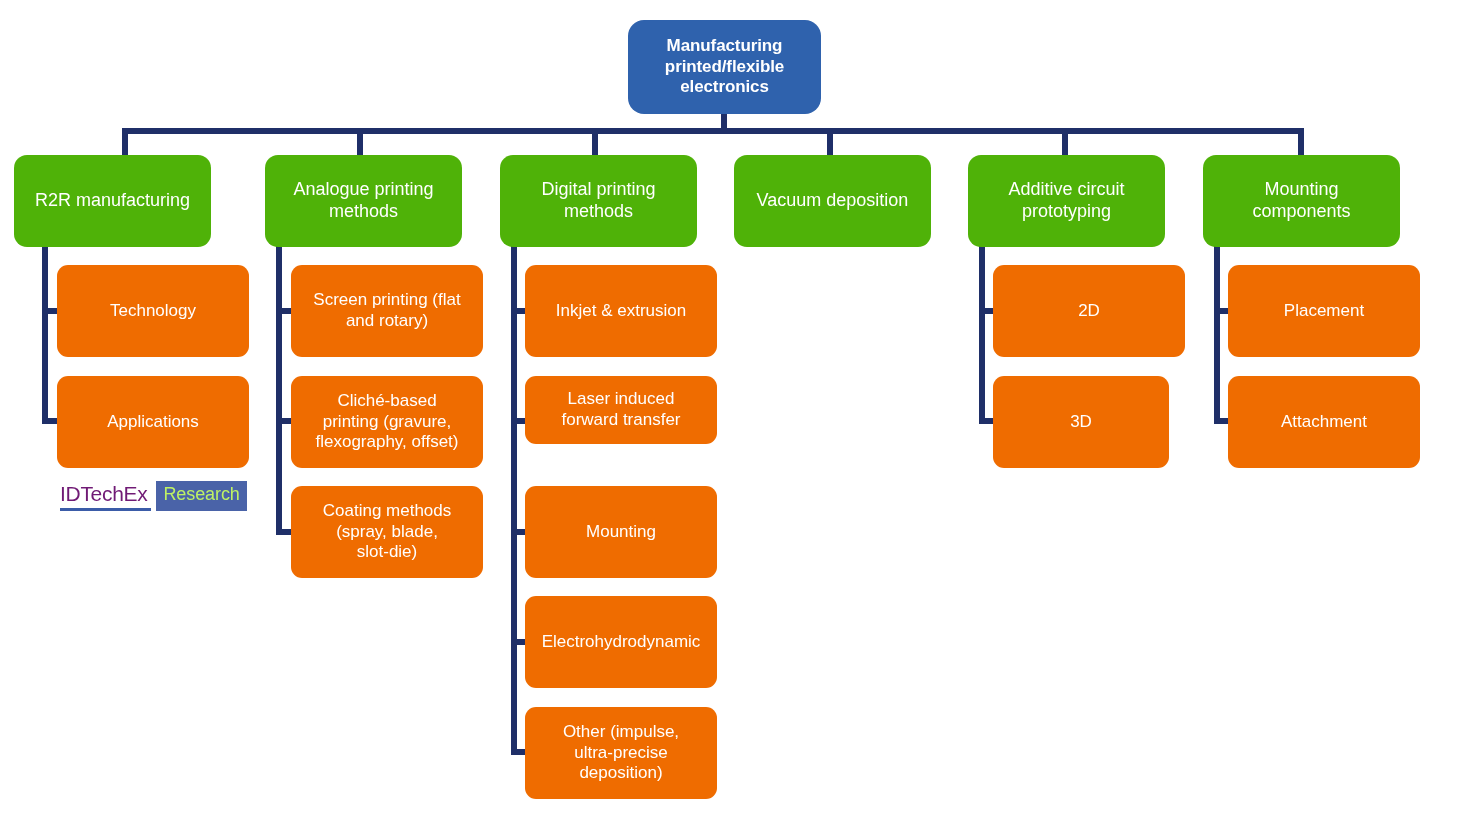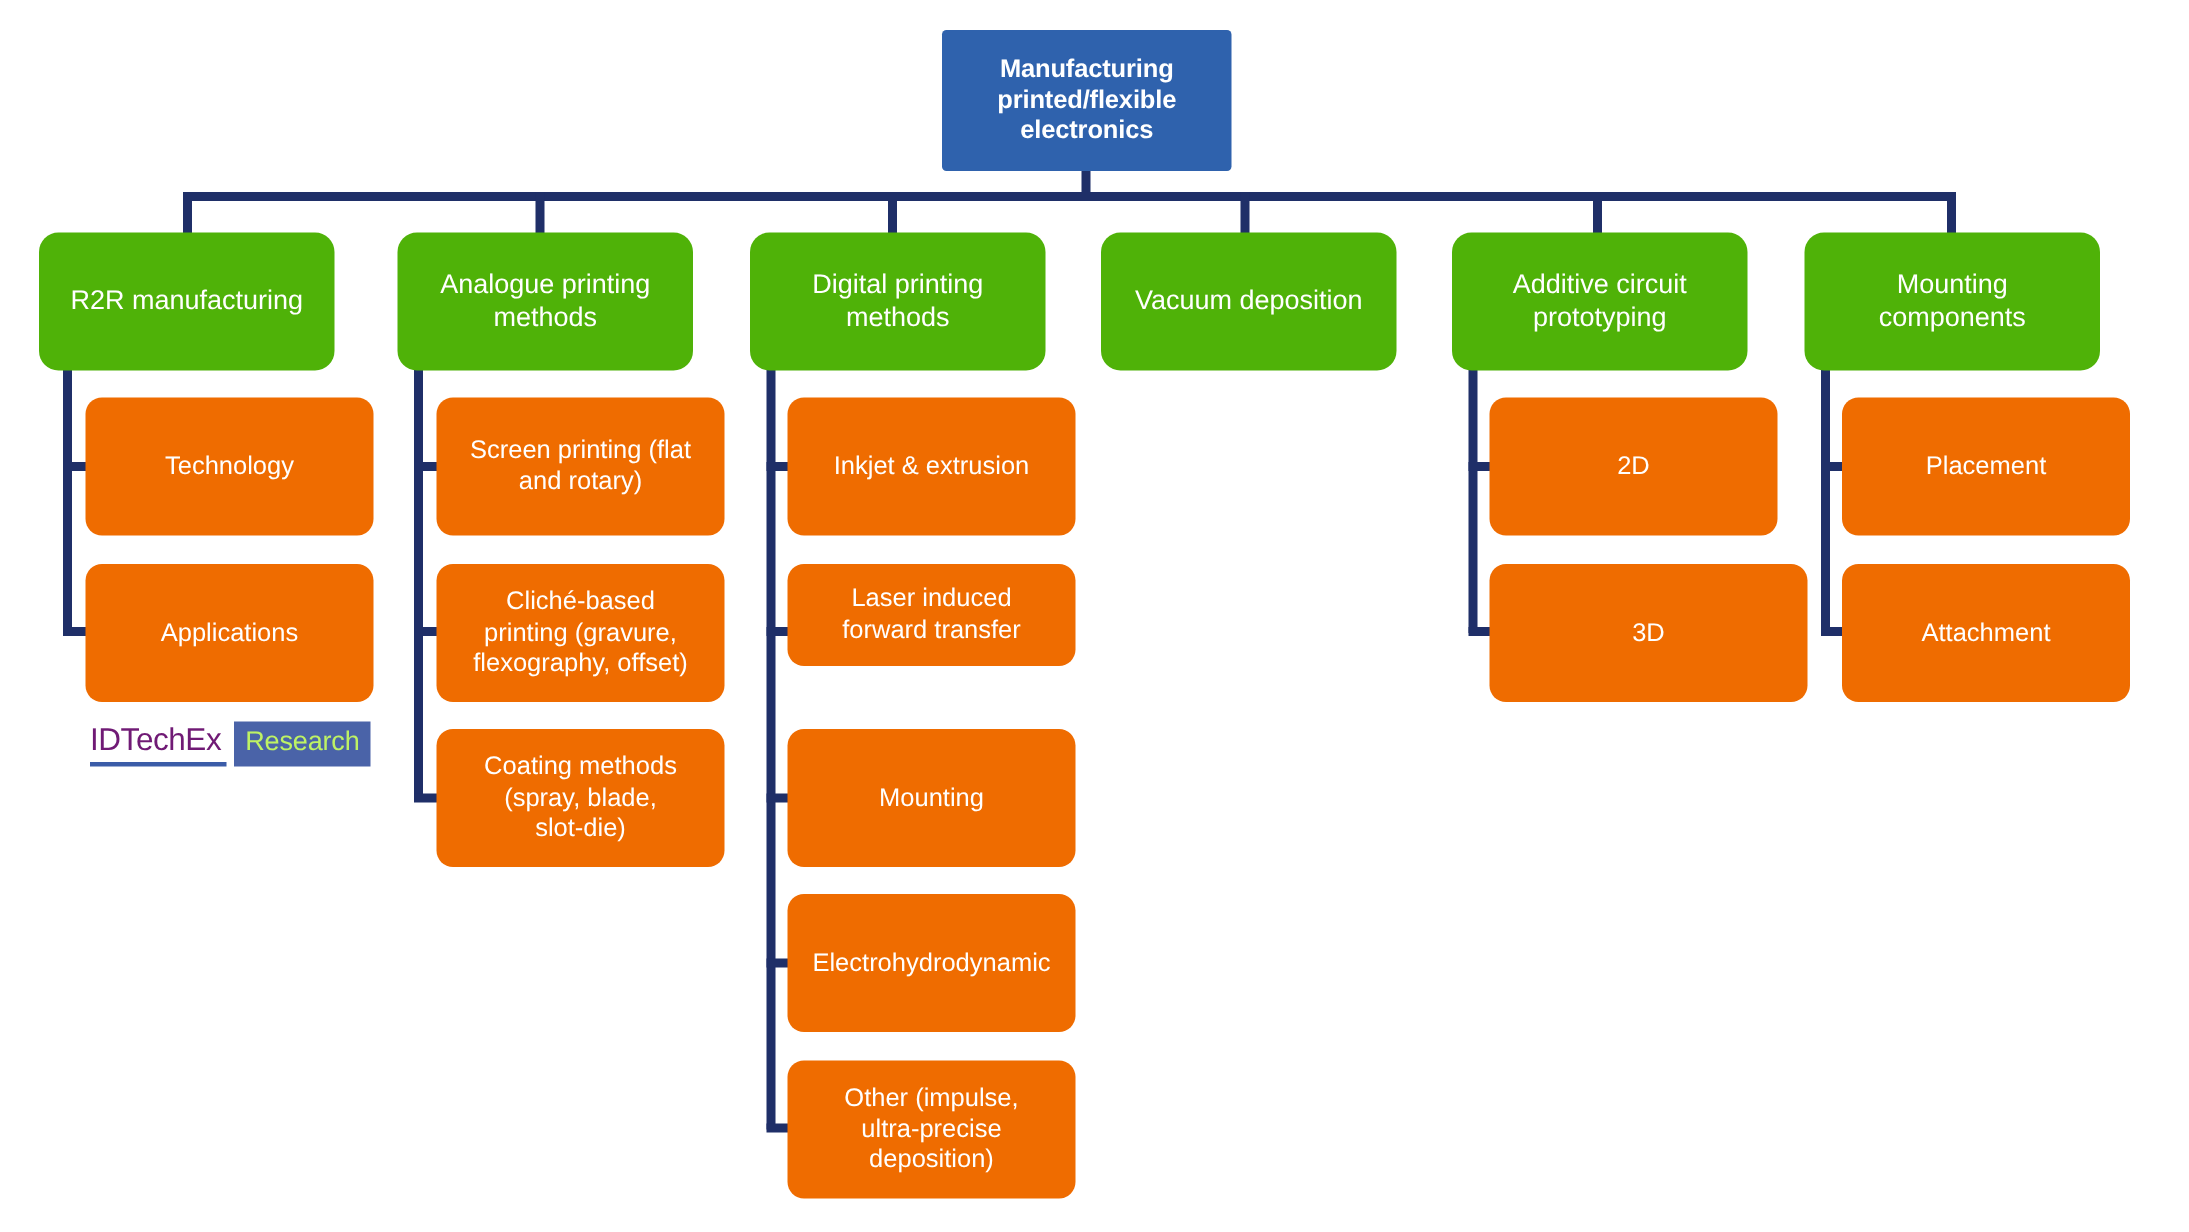--- a/index.html
+++ b/index.html
@@ -40,21 +40,21 @@
     z-index: 5;
   }
   .node .node-label {
     display: block;
     width: 100%;
     white-space: pre-line;
   }
 
   .node.root {
     background: #2f62ad;
-    border-radius: 3px;
+    border-radius: 16px;
     font-weight: bold;
     font-size: 17px;
     letter-spacing: -0.1px;
   }
   .node.cat {
     background: #4fb208;
     border-radius: 13px;
     font-weight: normal;
     font-size: 18px;
   }
@@ -131,21 +131,21 @@
   <div class="conn" style="left:1214px; top:243px; width:6px; height:179px;"></div>
   <div class="conn" style="left:1214px; top:308px; width:22px; height:6px;"></div>
   <div class="conn" style="left:1214px; top:418px; width:22px; height:6px;"></div>
 
   <div class="node root" style="left:628px; top:20px; width:193px; height:94px;">
     <span class="node-label">Manufacturing
 printed/flexible
 electronics</span>
   </div>
 
-  <div class="node cat" style="left:26px; top:155px; width:197px; height:92px;">
+  <div class="node cat" style="left:14px; top:155px; width:197px; height:92px;">
     <span class="node-label">R2R manufacturing</span>
   </div>
   <div class="node cat" style="left:265px; top:155px; width:197px; height:92px;">
     <span class="node-label">Analogue printing
 methods</span>
   </div>
   <div class="node cat" style="left:500px; top:155px; width:197px; height:92px;">
     <span class="node-label">Digital printing
 methods</span>
   </div>
@@ -198,21 +198,21 @@
   </div>
   <div class="node leaf" style="left:525px; top:707px; width:192px; height:92px;">
     <span class="node-label">Other (impulse,
 ultra-precise
 deposition)</span>
   </div>
 
   <div class="node leaf" style="left:993px; top:265px; width:192px; height:92px;">
     <span class="node-label">2D</span>
   </div>
-  <div class="node leaf" style="left:993px; top:376px; width:212px; height:92px;">
+  <div class="node leaf" style="left:993px; top:376px; width:176px; height:92px;">
     <span class="node-label">3D</span>
   </div>
 
   <div class="node leaf" style="left:1228px; top:265px; width:192px; height:92px;">
     <span class="node-label">Placement</span>
   </div>
   <div class="node leaf" style="left:1228px; top:376px; width:192px; height:92px;">
     <span class="node-label">Attachment</span>
   </div>
 

